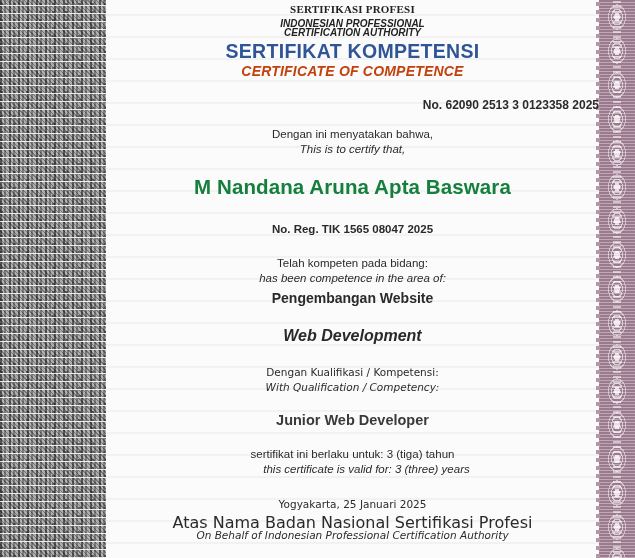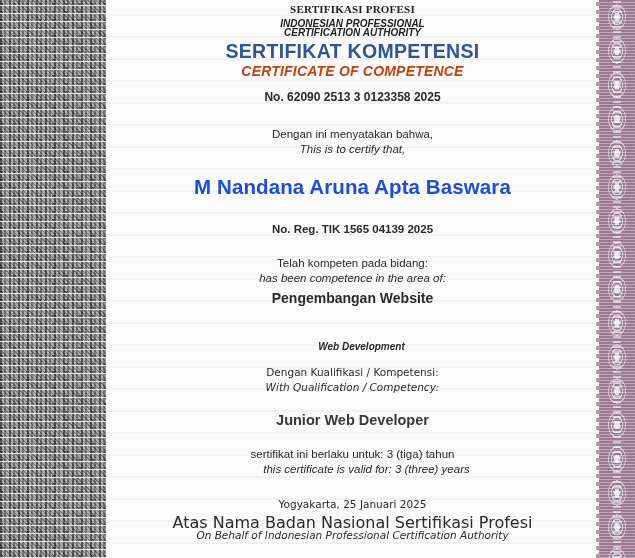--- a/index.html
+++ b/index.html
@@ -110,35 +110,35 @@
     color: #c2410c;
     letter-spacing: 0.2px;
   }
   .line {
     position: absolute; left: 0; width: 100%;
     font-size: 11.5px;
     color: #2a2a2a;
   }
   .bold { font-weight: bold; }
   .italic { font-style: italic; }
-  .cert-number { top: 90px; font-size: 12px; }
+  .cert-number { top: 98px; font-size: 12px; text-align: right; }
   .certify-id { top: 128px; }
   .certify-en { top: 143px; }
   .holder-name {
     position: absolute; top: 175px; left: 0; width: 100%;
     font-weight: bold;
     font-size: 20.5px;
-    color: #1d4ed8;
+    color: #15803d;
     letter-spacing: 0.1px;
   }
   .reg-number { top: 223px; font-size: 11.5px; }
   .area-label-id { top: 257px; }
   .area-label-en { top: 272px; }
   .area-id { top: 290px; font-size: 14px; }
-  .area-en { top: 341px; font-size: 10px; padding-left: 9px; }
+  .area-en { top: 327px; font-size: 16px; }
   .qual-label-id { top: 366px; font-family: "DejaVu Sans", sans-serif; font-size: 10.5px; }
   .qual-label-en { top: 381px; font-family: "DejaVu Sans", sans-serif; font-size: 10.5px; }
   .qualification {
     position: absolute; top: 412px; left: 0; width: 100%;
     font-weight: bold;
     font-size: 14.5px;
     color: #3a3a3a;
   }
   .validity-id { top: 448px; }
   .validity-en { top: 463px; margin-left: 14px; }
@@ -160,21 +160,21 @@
   <div class="title-id">SERTIFIKAT KOMPETENSI</div>
   <div class="title-en">CERTIFICATE OF COMPETENCE</div>
 
   <div class="line bold cert-number">No. 62090 2513 3 0123358 2025</div>
 
   <div class="line certify-id">Dengan ini menyatakan bahwa,</div>
   <div class="line italic certify-en">This is to certify that,</div>
 
   <div class="holder-name">M Nandana Aruna Apta Baswara</div>
 
-  <div class="line bold reg-number">No. Reg. TIK 1565 04139 2025</div>
+  <div class="line bold reg-number">No. Reg. TIK 1565 08047 2025</div>
 
   <div class="line area-label-id">Telah kompeten pada bidang:</div>
   <div class="line italic area-label-en">has been competence in the area of:</div>
 
   <div class="line bold area-id">Pengembangan Website</div>
   <div class="line bold italic area-en">Web Development</div>
 
   <div class="line qual-label-id">Dengan Kualifikasi / Kompetensi:</div>
   <div class="line italic qual-label-en">With Qualification / Competency:</div>
 

